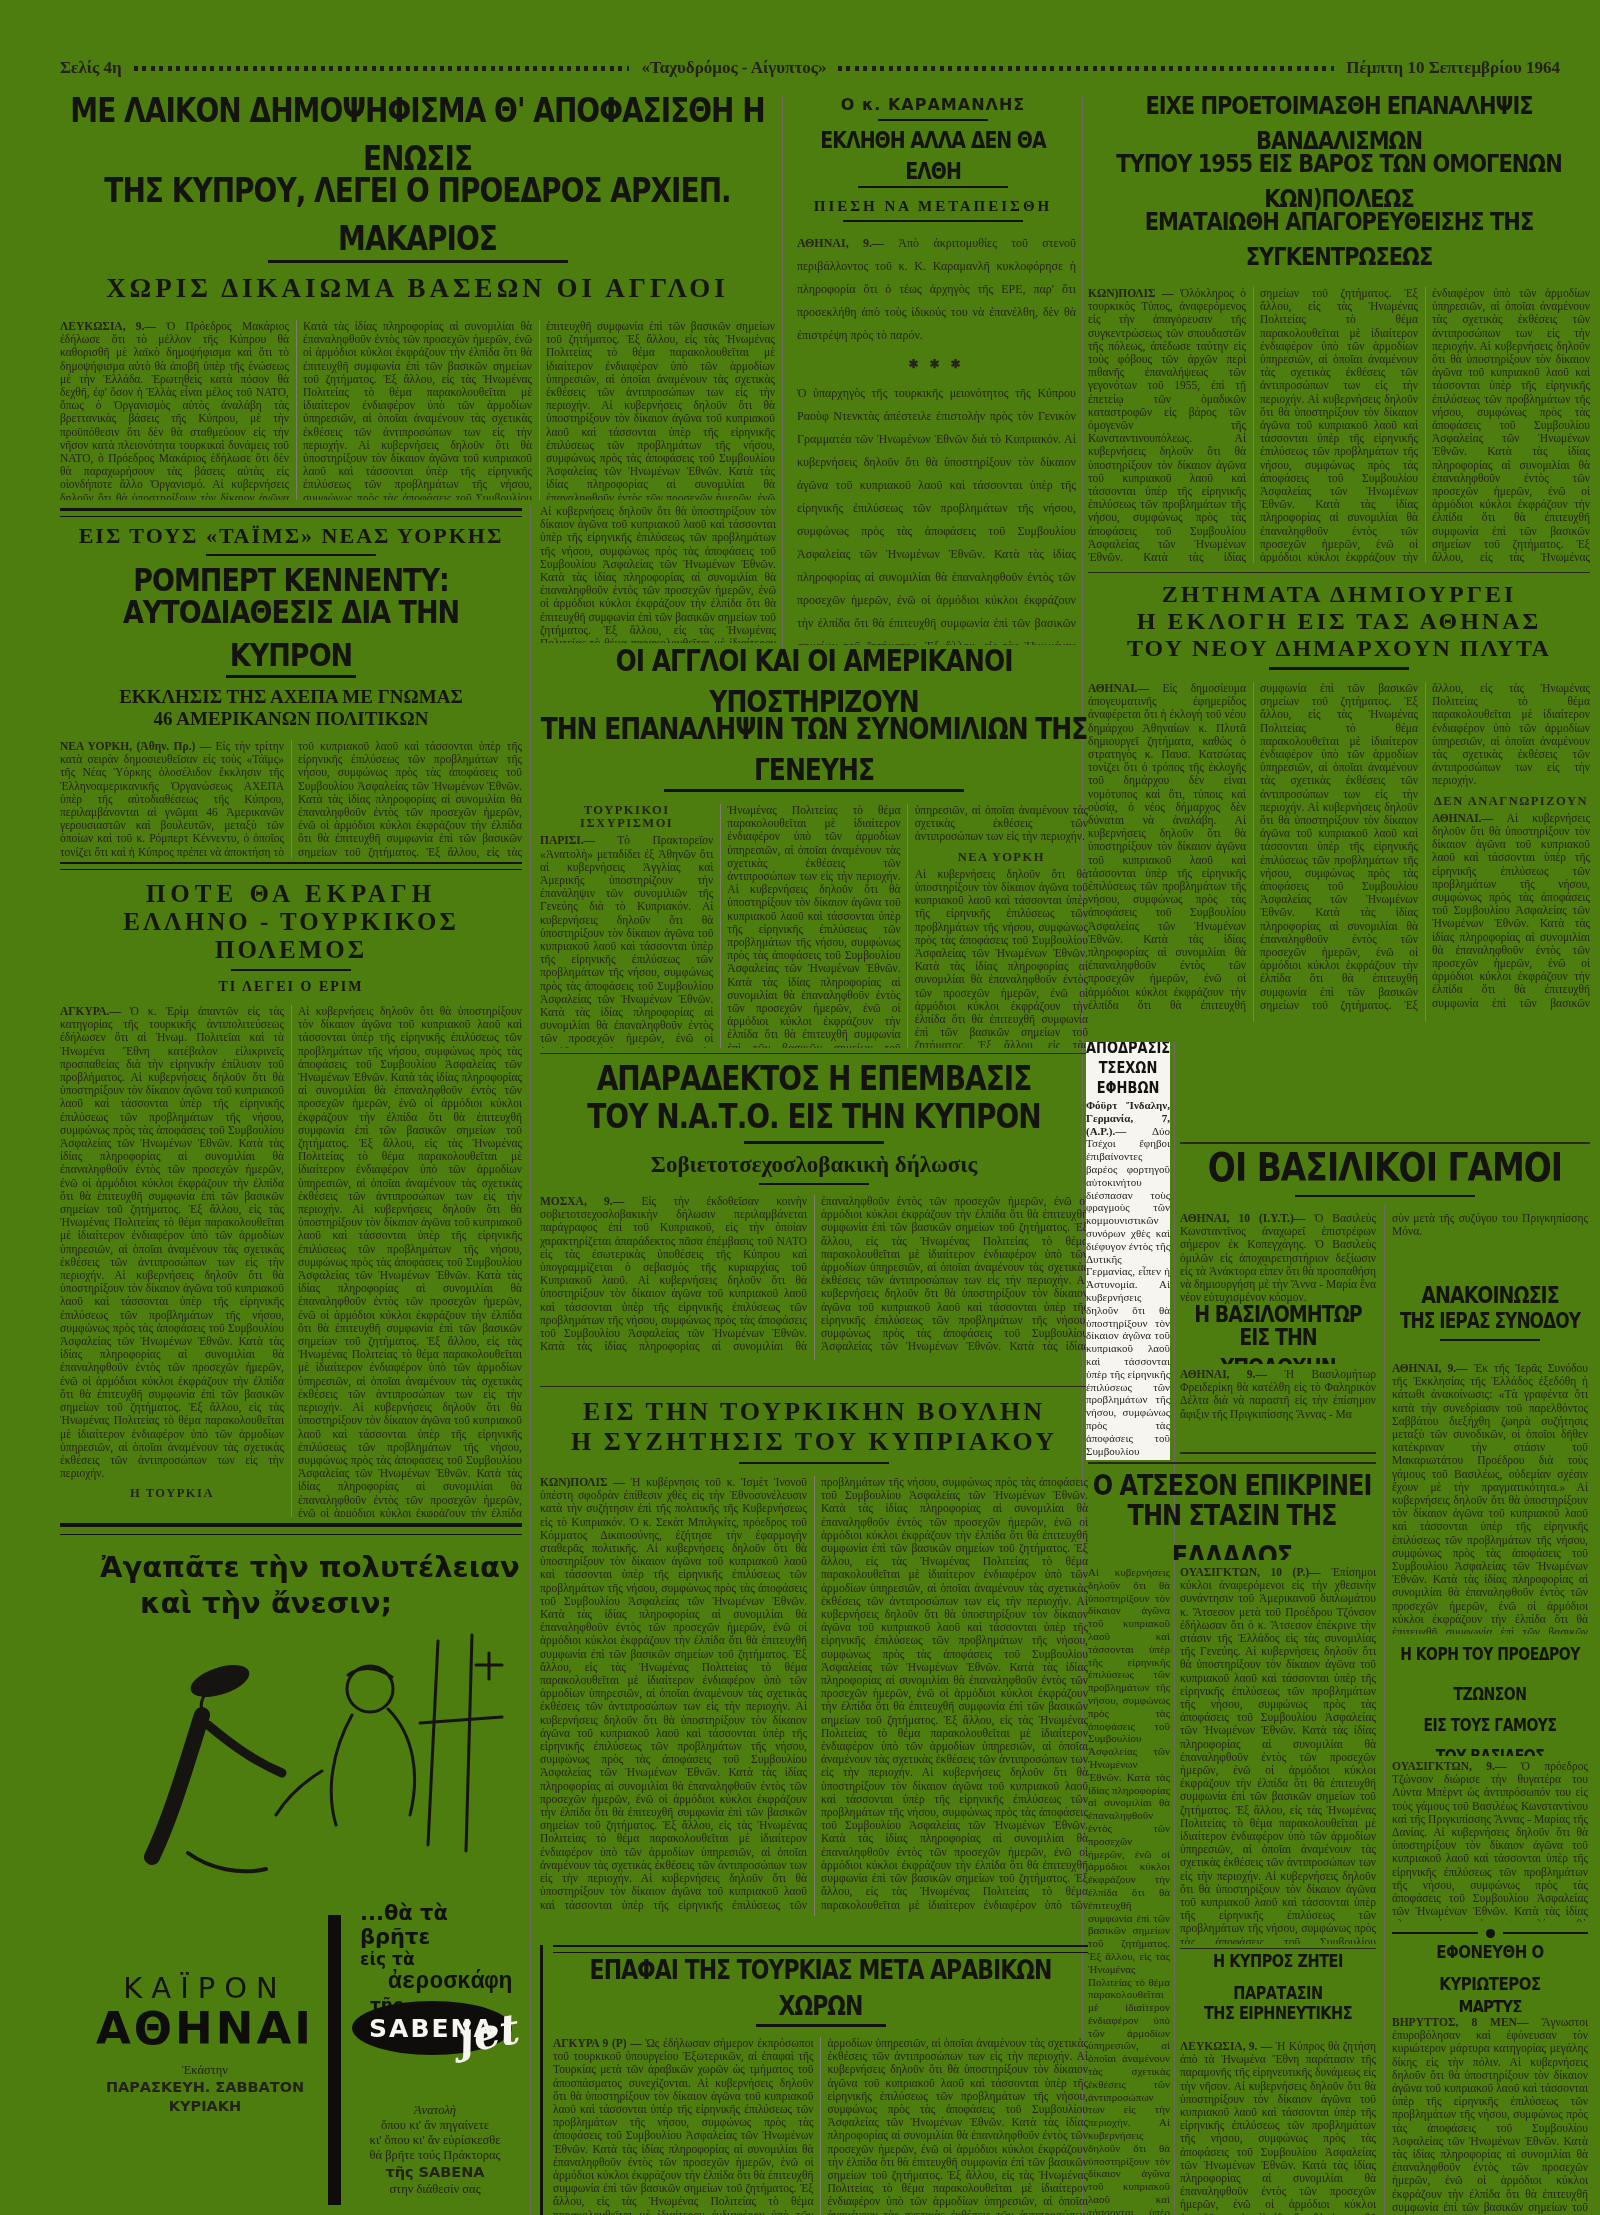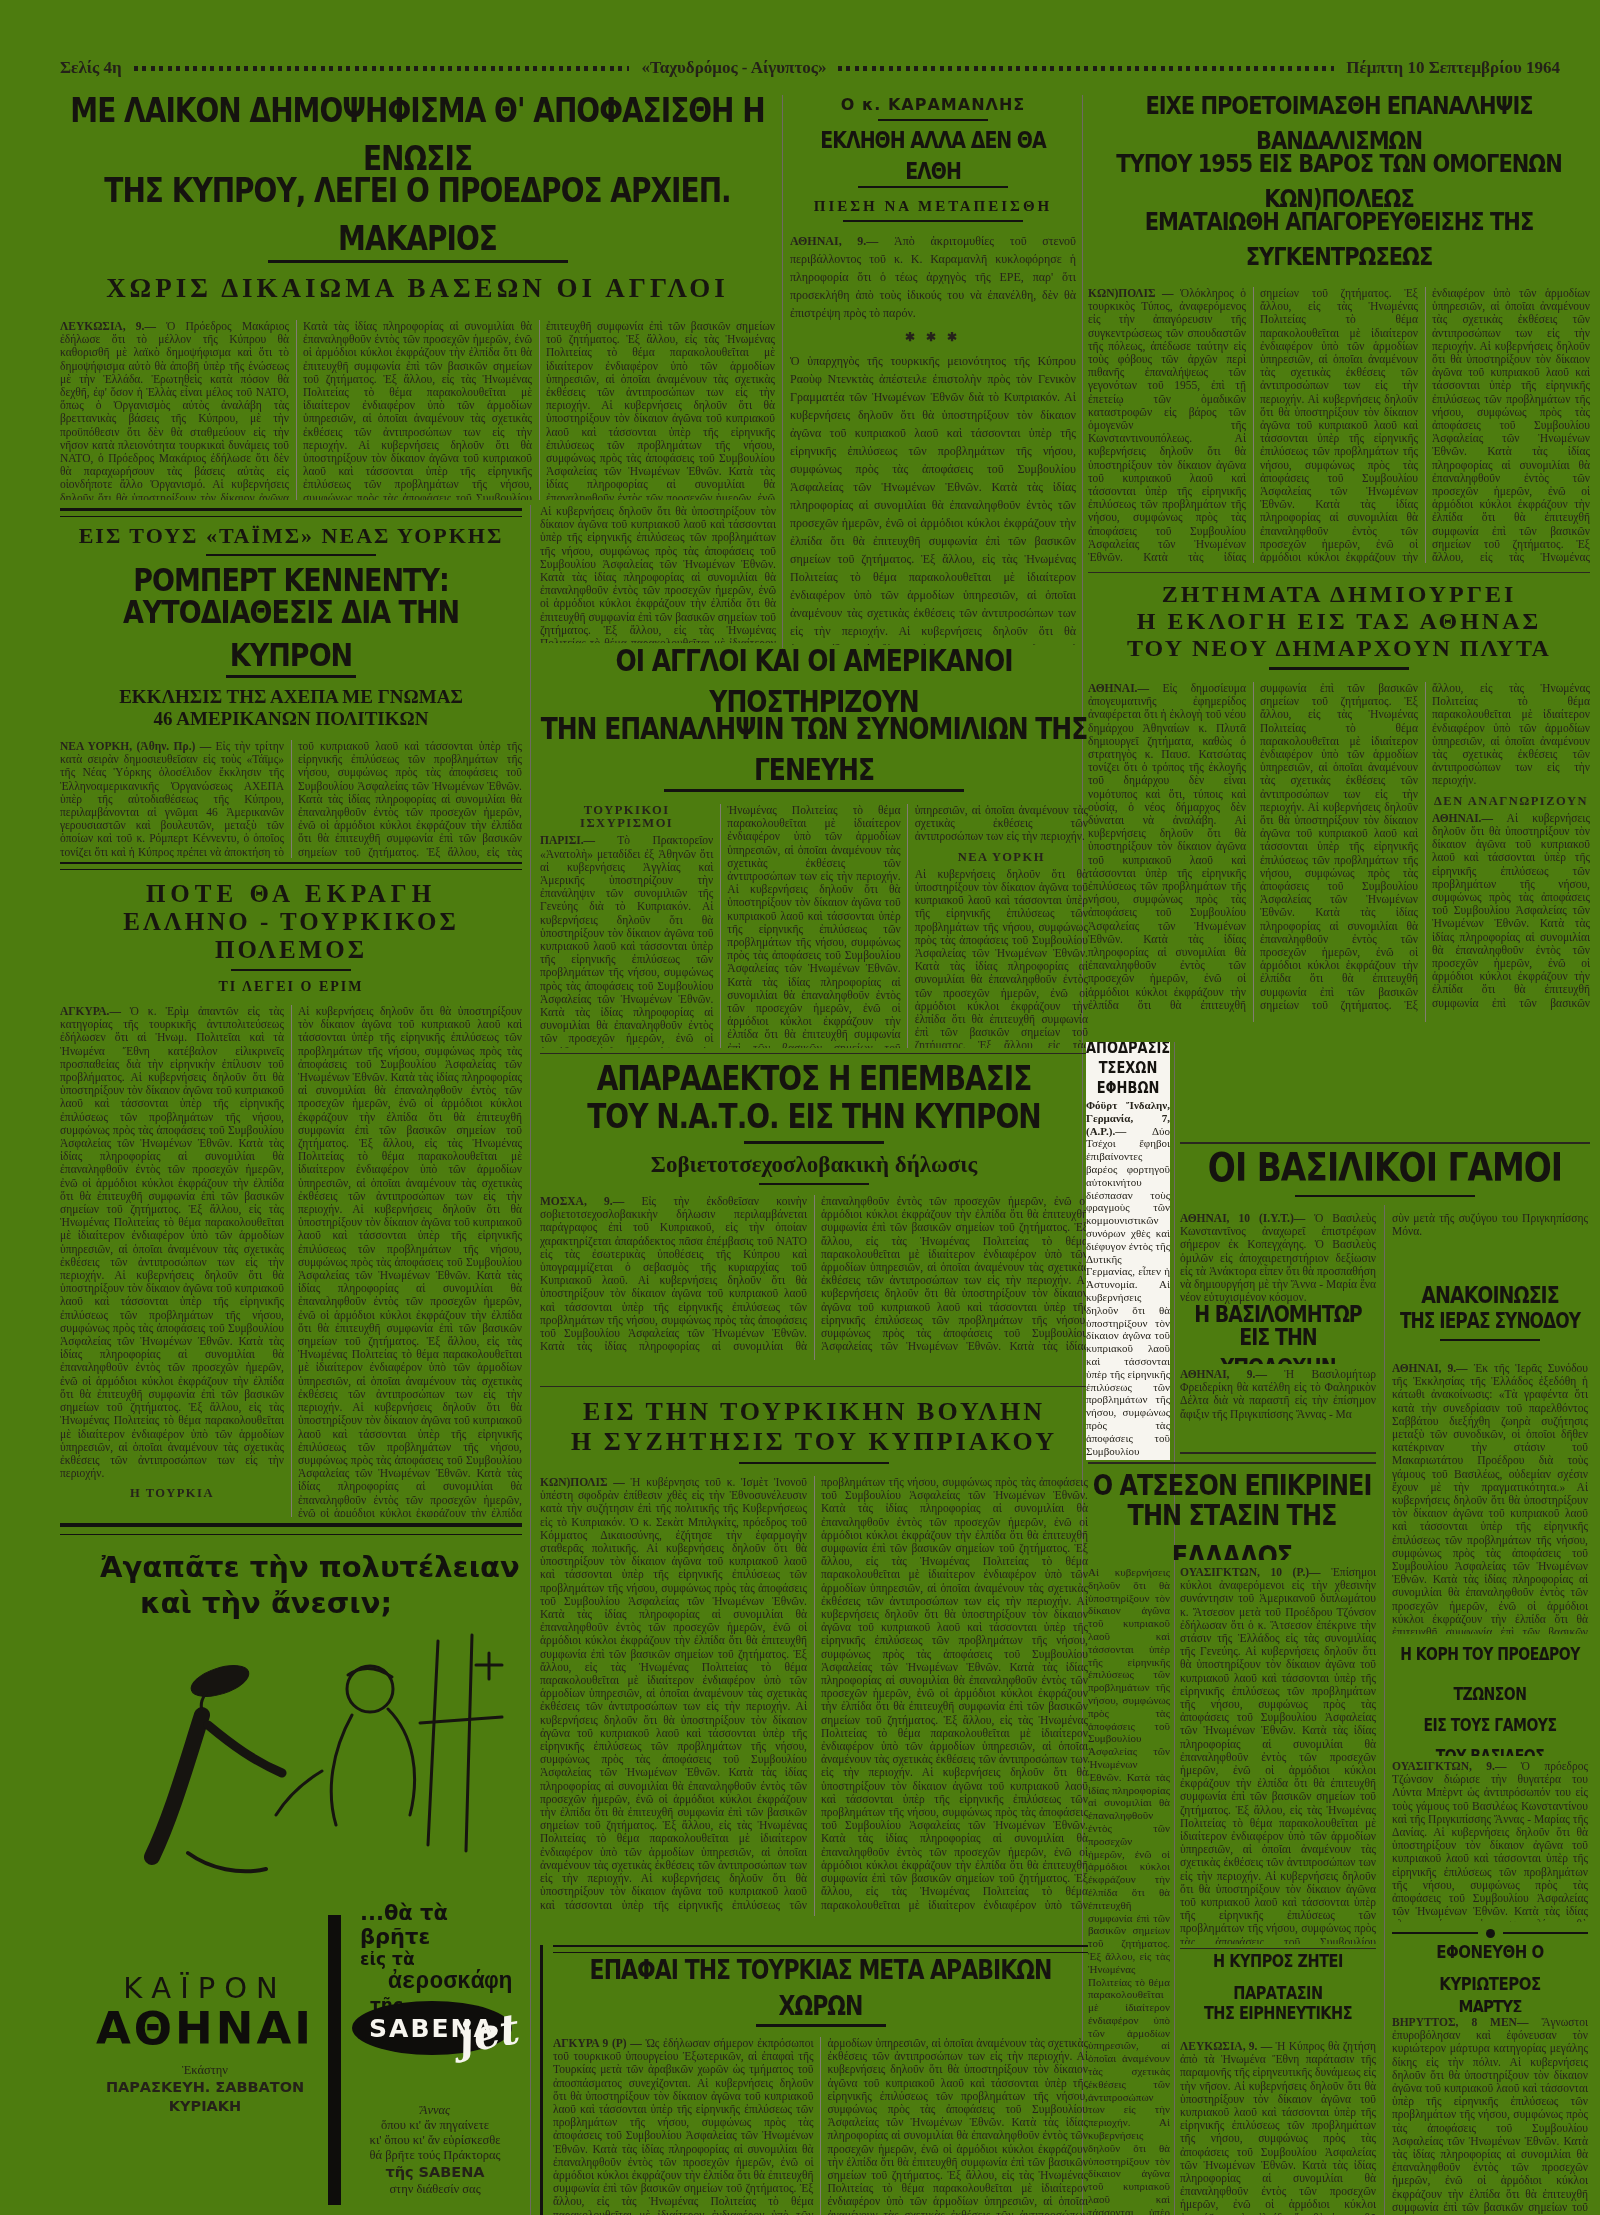--- a/index.html
+++ b/index.html
@@ -80,21 +80,21 @@
     <p><span> Αἱ κυβερνήσεις δηλοῦν ὅτι θὰ ὑποστηρίξουν τὸν δίκαιον ἀγῶνα τοῦ κυπριακοῦ λαοῦ καὶ τάσσονται ὑπὲρ τῆς εἰρηνικῆς ἐπιλύσεως τῶν προβλημάτων τῆς νήσου, συμφώνως πρὸς τὰς ἀποφάσεις τοῦ Συμβουλίου Ἀσφαλείας τῶν Ἡνωμένων Ἐθνῶν. Κατὰ τὰς ἰδίας πληροφορίας αἱ συνομιλίαι θὰ ἐπαναληφθοῦν ἐντὸς τῶν προσεχῶν ἡμερῶν, ἐνῶ οἱ ἁρμόδιοι κύκλοι ἐκφράζουν τὴν ἐλπίδα ὅτι θὰ ἐπιτευχθῆ συμφωνία ἐπὶ τῶν βασικῶν σημείων τοῦ ζητήματος. Ἐξ ἄλλου, εἰς τὰς Ἡνωμένας Πολιτείας τὸ θέμα παρακολουθεῖται μὲ ἰδιαίτερον ἐνδιαφέρον ὑπὸ τῶν ἁρμοδίων ὑπηρεσιῶν, αἱ ὁποῖαι ἀναμένουν τὰς σχετικὰς ἐκθέσεις τῶν ἀντιπροσώπων των εἰς τὴν περιοχήν.</span></p>
   </div>
 
   <div class="blk" style="left:790px;top:95px;width:286px;height:550px;">
     <div class="kick" style="font-family:'DejaVu Sans',sans-serif;font-size:16px;letter-spacing:1px;">Ο κ. ΚΑΡΑΜΑΝΛΗΣ</div>
     <div class="ubar" style="width:110px;height:2px;"></div>
     <div class="hA" style="font-size:19px;line-height:26px;margin-top:8px;">ΕΚΛΗΘΗ ΑΛΛΑ ΔΕΝ ΘΑ ΕΛΘΗ</div>
     <div class="ubar" style="width:150px;height:2px;"></div>
     <div class="hS" style="font-size:15px;letter-spacing:3px;margin-top:10px;">ΠΙΕΣΗ ΝΑ ΜΕΤΑΠΕΙΣΘΗ</div>
     <div class="ubar" style="width:180px;height:2px;"></div>
-    <div class="bd" style="margin-top:10px;font-size:12px;line-height:18px;height:420px;overflow:hidden;">
+    <div class="bd" style="margin-top:10px;font-size:12px;line-height:23px;height:420px;overflow:hidden;margin-left:7px;">
       <p><span class="dl">ΑΘΗΝΑΙ, 9.—</span>
          <span>Ἀπὸ ἀκριτομυθίες τοῦ στενοῦ περιβάλλοντος τοῦ κ. Κ. Καραμανλῆ κυκλοφόρησε ἡ πληροφορία ὅτι ὁ τέως ἀρχηγὸς τῆς ΕΡΕ, παρ' ὅτι προσεκλήθη ἀπὸ τοὺς ἰδικούς του νὰ ἐπανέλθη, δὲν θὰ ἐπιστρέψη πρὸς τὸ παρόν.</span>
          <span class="star">✱ ✱ ✱</span>
          <span>Ὁ ὑπαρχηγὸς τῆς τουρκικῆς μειονότητος τῆς Κύπρου Ραοὺφ Ντενκτὰς ἀπέστειλε ἐπιστολὴν πρὸς τὸν Γενικὸν Γραμματέα τῶν Ἡνωμένων Ἐθνῶν διὰ τὸ Κυπριακόν.</span>
          <span> Αἱ κυβερνήσεις δηλοῦν ὅτι θὰ ὑποστηρίξουν τὸν δίκαιον ἀγῶνα τοῦ κυπριακοῦ λαοῦ καὶ τάσσονται ὑπὲρ τῆς εἰρηνικῆς ἐπιλύσεως τῶν προβλημάτων τῆς νήσου, συμφώνως πρὸς τὰς ἀποφάσεις τοῦ Συμβουλίου Ἀσφαλείας τῶν Ἡνωμένων Ἐθνῶν. Κατὰ τὰς ἰδίας πληροφορίας αἱ συνομιλίαι θὰ ἐπαναληφθοῦν ἐντὸς τῶν προσεχῶν ἡμερῶν, ἐνῶ οἱ ἁρμόδιοι κύκλοι ἐκφράζουν τὴν ἐλπίδα ὅτι θὰ ἐπιτευχθῆ συμφωνία ἐπὶ τῶν βασικῶν σημείων τοῦ ζητήματος. Ἐξ ἄλλου, εἰς τὰς Ἡνωμένας Πολιτείας τὸ θέμα παρακολουθεῖται μὲ ἰδιαίτερον ἐνδιαφέρον ὑπὸ τῶν ἁρμοδίων ὑπηρεσιῶν, αἱ ὁποῖαι ἀναμένουν τὰς σχετικὰς ἐκθέσεις τῶν ἀντιπροσώπων των εἰς τὴν περιοχήν. Αἱ κυβερνήσεις δηλοῦν ὅτι θὰ ὑποστηρίξουν τὸν δίκαιον ἀγῶνα τοῦ κυπριακοῦ λαοῦ καὶ τάσσονται ὑπὲρ τῆς εἰρηνικῆς ἐπιλύσεως τῶν προβλημάτων τῆς νήσου, συμφώνως πρὸς τὰς ἀποφάσεις τοῦ Συμβουλίου Ἀσφαλείας τῶν Ἡνωμένων Ἐθνῶν. Κατὰ τὰς ἰδίας πληροφορίας αἱ συνομιλίαι θὰ ἐπαναληφθοῦν ἐντὸς τῶν προσεχῶν ἡμερῶν, ἐνῶ οἱ ἁρμόδιοι κύκλοι ἐκφράζουν τὴν ἐλπίδα ὅτι θὰ ἐπιτευχθῆ συμφωνία ἐπὶ τῶν βασικῶν σημείων τοῦ ζητήματος. Ἐξ ἄλλου, εἰς τὰς Ἡνωμένας Πολιτείας τὸ θέμα παρακολουθεῖται μὲ ἰδιαίτερον ἐνδιαφέρον ὑπὸ τῶν ἁρμοδίων ὑπηρεσιῶν, αἱ ὁποῖαι ἀναμένουν τὰς σχετικὰς ἐκθέσεις τῶν ἀντιπροσώπων των εἰς τὴν περιοχήν.</span></p>
     </div>
   </div>
 
   <div class="blk" style="left:1088px;top:95px;width:502px;height:468px;">
     <div class="hA" style="font-size:21px;line-height:29px;">ΕΙΧΕ ΠΡΟΕΤΟΙΜΑΣΘΗ ΕΠΑΝΑΛΗΨΙΣ ΒΑΝΔΑΛΙΣΜΩΝ</div>
@@ -178,21 +178,21 @@
       <div class="adbold">ΠΑΡΑΣΚΕΥΗ. ΣΑΒΒΑΤΟΝ</div>
       <div class="adbold">ΚΥΡΙΑΚΗ</div>
     </div>
 
     <div class="oval" style="left:292px;top:478px;width:160px;height:54px;">
       <span>SABENA</span>
     </div>
     <div class="jet" style="left:398px;top:486px;">jet</div>
 
     <div style="position:absolute;left:292px;top:580px;width:166px;">
-      <div class="adsmall" style="font-style:italic;">Ἄννας</div>
+      <div class="adsmall" style="font-style:italic;">Ἀνατολὴ</div>
       <div class="adsmall">ὅπου κι' ἄν πηγαίνετε</div>
       <div class="adsmall">κι' ὅπου κι' ἄν εὑρίσκεσθε</div>
       <div class="adsmall">θά βρῆτε τούς Πράκτορας</div>
       <div class="adbold">τῆς SABENA</div>
       <div class="adsmall">στην διάθεσίν σας</div>
     </div>
   </div>
 
   <div class="blk" style="left:540px;top:648px;width:548px;height:400px;">
     <div class="hA" style="font-size:25px;line-height:34px;">ΟΙ ΑΓΓΛΟΙ ΚΑΙ ΟΙ ΑΜΕΡΙΚΑΝΟΙ ΥΠΟΣΤΗΡΙΖΟΥΝ</div>

